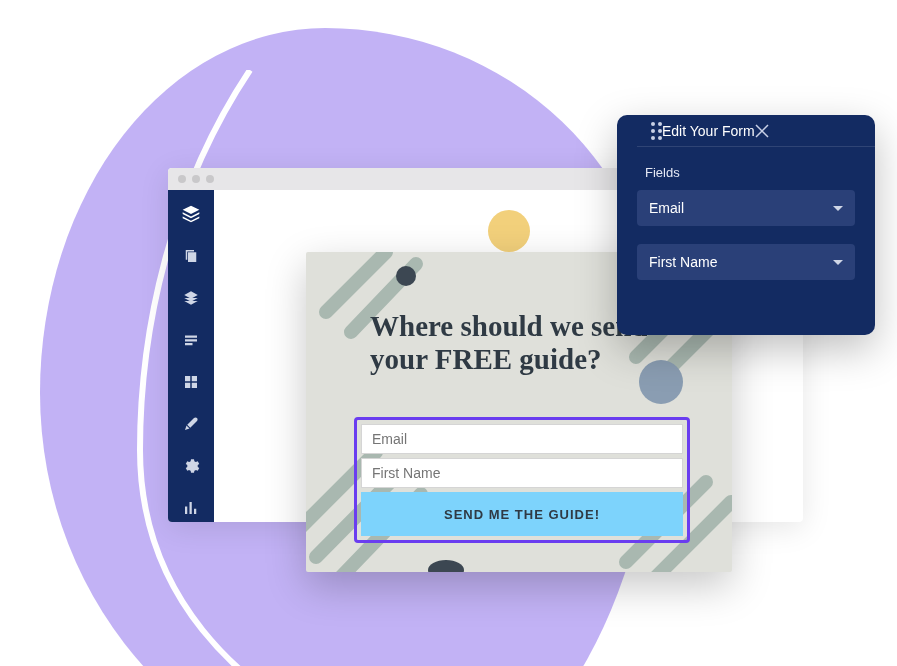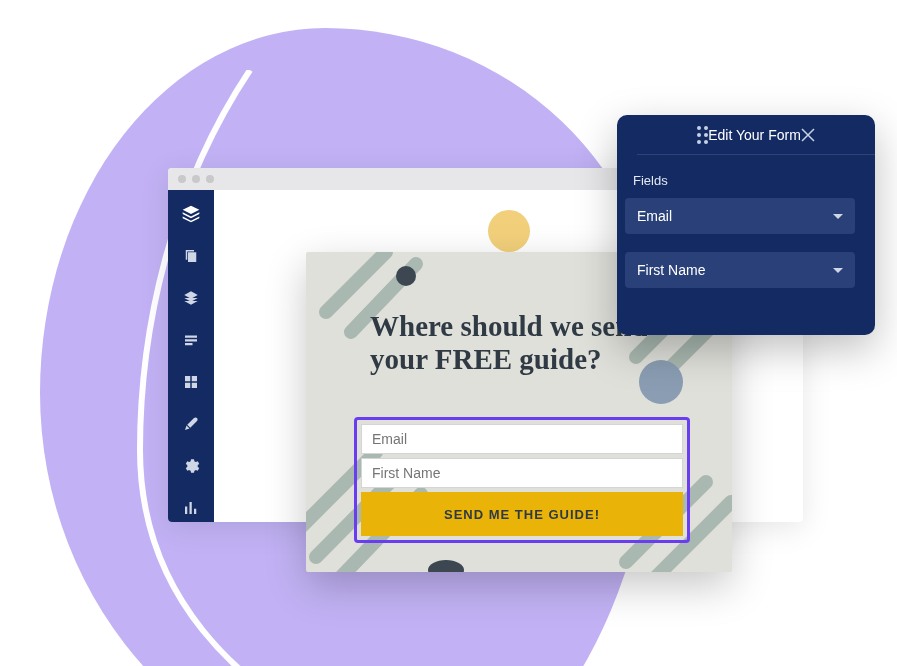--- a/index.html
+++ b/index.html
@@ -83,46 +83,46 @@
     border: 3px solid #6a3df0; border-radius: 4px;
     padding: 4px; background: transparent; z-index: 3;
   }
   .formbox input {
     width: 100%; height: 30px; border: 1px solid #d5d5d5; background: #fff;
     padding: 0 10px; font-size: 14px; color: #4a4f55; display:block;
   }
   .formbox input + input { margin-top: 4px; }
   .formbox button {
     width: 100%; height: 44px; margin-top: 4px;
-    background: #eab308; border: none; font-weight: 700; letter-spacing: 1px;
+    background: #7dd3fc; border: none; font-weight: 700; letter-spacing: 1px;
     font-size: 13px; color: #2f3a44; cursor: pointer;
   }
 
   .panel {
     position: absolute;
     left: 617px; top: 115px;
     width: 258px; height: 220px;
     background: #132b62;
     border-radius: 10px;
     box-shadow: 0 14px 40px rgba(0,0,0,.25);
     z-index: 4;
     color: #fff;
     overflow: hidden;
   }
   .panel-header {
-    height: 40px; border-bottom: 1px solid rgba(255,255,255,.12);
-    display: flex; align-items: center; justify-content: center;
+    height: 32px; border-bottom: 1px solid rgba(255,255,255,.12);
+    display: flex; align-items: center; justify-content: flex-start;
     padding: 0 14px;
     margin-left: 20px;
   }
   .drag-dots { display: grid; grid-template-columns: repeat(2,4px); grid-auto-rows:4px; gap:3px; }
   .drag-dots span { width:4px; height:4px; border-radius:50%; background:#c8d0e6; }
   .panel-title { font-size: 14px; font-weight: 400; color:#fff; }
   .close-x { width: 14px; height: 14px; color: #c8d0e6; cursor:pointer; }
-  .panel-body { padding: 14px 20px 20px 8px; }
+  .panel-body { padding: 14px 20px 20px 20px; }
   .panel-body .lbl { font-size: 13px; color: #e4e8f4; margin: 4px 0 10px 8px; }
   .field-select {
     height: 36px; border-radius: 4px; background: #2a4078;
     display:flex; align-items:center; justify-content:space-between;
     padding: 0 12px; font-size: 14px; color:#fff; cursor:pointer;
   }
   .field-select + .field-select { margin-top: 18px; }
   .caret { width:0; height:0; border-left:5px solid transparent; border-right:5px solid transparent; border-top:5px solid #cfd6e6; }
 </style>
 </head>

